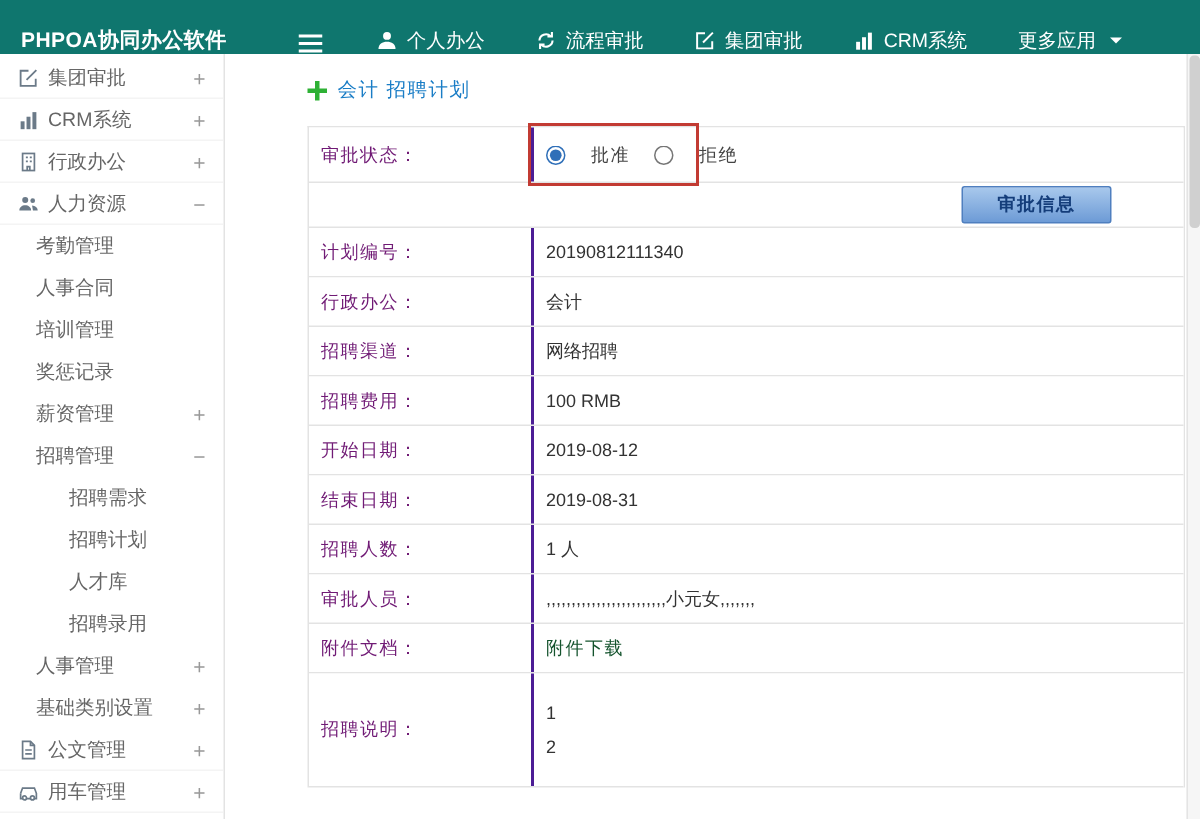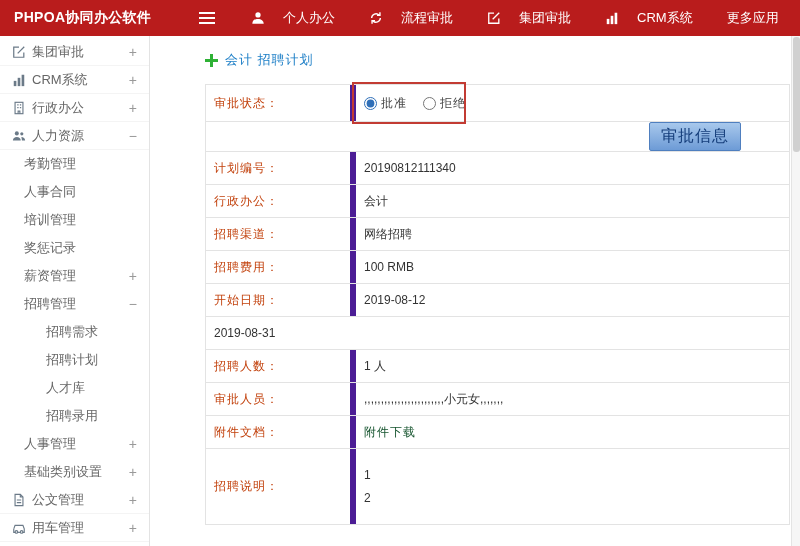--- a/index.html
+++ b/index.html
@@ -1,24 +1,24 @@
 <!DOCTYPE html>
 <html><head>
 <meta charset="utf-8">
 <style>
   *{box-sizing:border-box;margin:0;padding:0}
   html,body{width:800px;height:546px;overflow:hidden}
   body{font-family:"Liberation Sans","DejaVu Sans",sans-serif;background:#fff;position:relative}
 
   
-  .topbar{height:36px;background:#b91c1c;display:flex;align-items:center;color:#fff}
+  .topbar{height:36px;background:#0f766e;display:flex;align-items:flex-end;color:#fff}
   .app-title{font-size:14px;font-weight:bold;padding:0 14px;white-space:nowrap;letter-spacing:.3px}
   .hamburger{margin-left:34px;display:flex;align-items:center;cursor:pointer;color:#fff}
   .topnav{display:flex;align-items:center;margin-left:36px;gap:34px;font-size:13px}
-  .nav-item{display:flex;align-items:center;gap:18px;cursor:pointer;white-space:nowrap;color:#fff}
+  .nav-item{display:flex;align-items:center;gap:6px;cursor:pointer;white-space:nowrap;color:#fff}
   .nav-item .nicon{display:inline-flex;align-items:center}
   .caret{display:inline-flex;margin-left:2px}
 
   
   .layout{display:flex;height:510px}
 
   
   .sidebar{width:150px;flex:none;background:#fff;border-right:1px solid #e3e3e3;padding-top:2px;overflow:hidden}
   .side-item{display:flex;align-items:center;height:28px;padding:0 12px;font-size:13px;color:#666;cursor:pointer}
   .side-item.lvl0{border-bottom:1px solid #f4f4f4}
@@ -31,33 +31,33 @@
   
   .content{flex:1;background:#fff;position:relative;padding:15px 10px 0 55px}
   .page-title{display:flex;align-items:center;gap:7px;margin-bottom:15px}
   .plus-icon{position:relative;width:13px;height:13px;display:inline-block;flex:none}
   .plus-icon::before{content:"";position:absolute;left:5px;top:0;width:3px;height:13px;background:#2eb135}
   .plus-icon::after{content:"";position:absolute;top:5px;left:0;width:13px;height:3px;background:#2eb135}
   .title-text{color:#1a7dc6;font-weight:normal;font-size:13px;letter-spacing:1px}
 
   .form-table{width:585px;border:1px solid #e3e3e3;border-bottom:none;font-size:12px}
   .frow{display:flex;border-bottom:1px solid #e3e3e3;position:relative;background:#fff}
-  .cell-label{width:150px;flex:none;border-right:6px solid #4c1d95;display:flex;align-items:center;padding-left:8px;color:#c2410c;letter-spacing:1px}
+  .cell-label{width:150px;flex:none;border-right:2px solid #4c1d95;display:flex;align-items:center;padding-left:8px;color:#701a75;letter-spacing:1px}
   .cell-value{flex:1;display:flex;align-items:center;padding-left:8px;color:#333}
   .frow.field{height:33px}
   .frow.status{height:37px}
   .frow.remark{height:76px}
   .frow.btnrow{height:30px;justify-content:flex-end;align-items:center;padding-right:48px}
 
   .radio-group{display:flex;align-items:center;gap:16px;position:relative;z-index:2}
-  .radio-opt{display:flex;align-items:center;gap:4px;cursor:pointer;color:#444;letter-spacing:1px}
+  .radio-opt{display:flex;align-items:center;gap:17px;cursor:pointer;color:#444;letter-spacing:1px}
   .radio-opt input{accent-color:#2f6fb8;width:13px;height:13px;margin:0;cursor:pointer}
   .red-box{position:absolute;left:146px;top:-3px;width:114px;height:42px;border:2px solid #c23b33;z-index:4;pointer-events:none}
 
-  .btn-approve{background:linear-gradient(#a8c8ec,#6d9bd6);border:1px solid #4f7fbf;color:#143d7a;font-weight:normal;font-size:16px;padding:3px 11px;border-radius:2px;cursor:pointer;letter-spacing:1px;font-family:inherit}
+  .btn-approve{background:linear-gradient(#a8c8ec,#6d9bd6);border:1px solid #4f7fbf;color:#143d7a;font-weight:bold;font-size:12px;padding:3px 23px;border-radius:2px;cursor:pointer;letter-spacing:1px;font-family:inherit}
 
   .link{color:#14532d;cursor:pointer;text-decoration:none;letter-spacing:1px}
   .remark-lines{display:flex;flex-direction:column;justify-content:center;line-height:23px}
 
   
   .scrollbar{position:absolute;right:0;top:36px;bottom:0;width:9px;background:#f6f6f6;border-left:1px solid #e4e4e4}
   .scroll-thumb{width:7px;margin:1px;height:115px;background:#d0d0d0;border-radius:3px;cursor:pointer}
 </style>
 </head>
 <body>
@@ -288,20 +288,21 @@
       </div>
       <div class="frow field">
         <div class="cell-label">招聘费用：</div>
         <div class="cell-value">100 RMB</div>
       </div>
       <div class="frow field">
         <div class="cell-label">开始日期：</div>
         <div class="cell-value">2019-08-12</div>
       </div>
       <div class="frow field">
+        <div class="cell-label">结束日期：</div>
         <div class="cell-value">2019-08-31</div>
       </div>
       <div class="frow field">
         <div class="cell-label">招聘人数：</div>
         <div class="cell-value">1 人</div>
       </div>
       <div class="frow field">
         <div class="cell-label">审批人员：</div>
         <div class="cell-value">,,,,,,,,,,,,,,,,,,,,,,,,小元女,,,,,,,</div>
       </div>

